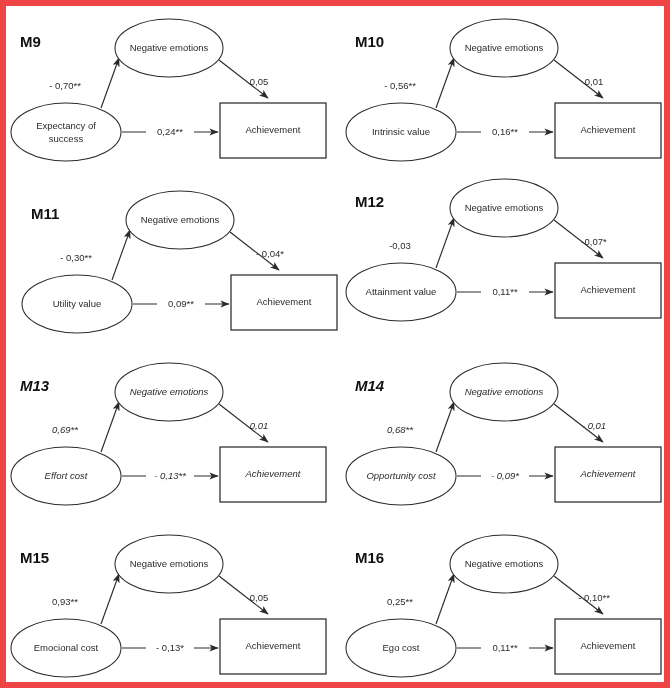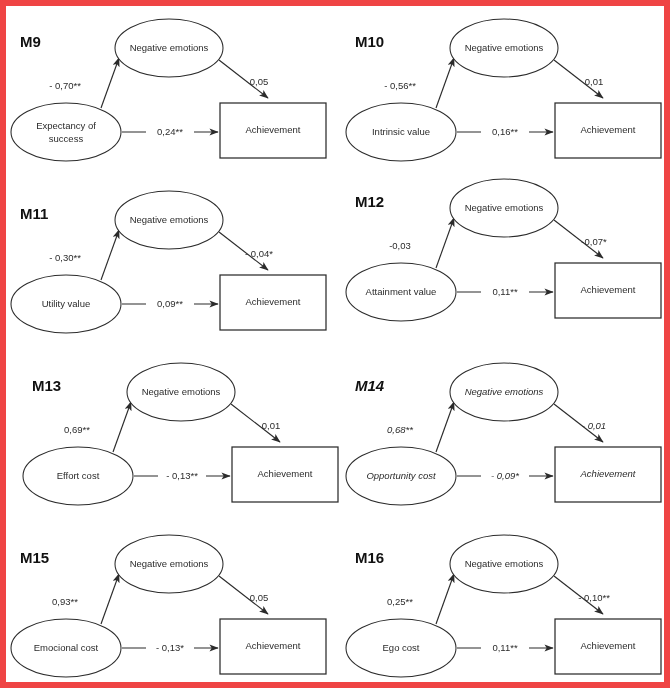--- a/index.html
+++ b/index.html
@@ -124,21 +124,21 @@
         <rect x="140" y="119" width="48" height="14" fill="#ffffff"></rect>
         <text x="164" y="126" class="coef-label">0,16**</text>
         <ellipse cx="163" cy="42" rx="54" ry="29" class="node-shape"></ellipse>
         <text x="163" y="42" class="node-label">Negative emotions</text>
         <ellipse cx="60" cy="126" rx="55" ry="29" class="node-shape"></ellipse>
         <text x="60" y="126" class="node-label">Intrinsic value</text>
         <rect x="214" y="97" width="106" height="55" class="node-shape box"></rect>
         <text x="267" y="124.5" class="node-label">Achievement</text>
       </svg>
     </div>
-    <div class="panel" style="left: 0px; top: 172px;">
+    <div class="panel" style="left: 11px; top: 172px;">
       <svg viewBox="0 0 335 172">
         <defs>
           <marker id="ah-M11-a" markerWidth="9" markerHeight="9" refX="7.4" refY="3.1" orient="auto" markerUnits="strokeWidth">
             <path d="M0,0 L8,3.1 L0,6.2 L1.9,3.1 Z" fill="#2b2b2b"></path>
           </marker>
           <marker id="ah-M11-b" markerWidth="9" markerHeight="9" refX="7.4" refY="3.1" orient="auto" markerUnits="strokeWidth">
             <path d="M0,0 L8,3.1 L0,6.2 L1.9,3.1 Z" fill="#2b2b2b"></path>
           </marker>
           <marker id="ah-M11-c" markerWidth="9" markerHeight="9" refX="7.4" refY="3.1" orient="auto" markerUnits="strokeWidth">
             <path d="M0,0 L8,3.1 L0,6.2 L1.9,3.1 Z" fill="#2b2b2b"></path>
@@ -182,21 +182,21 @@
         <rect x="140" y="119" width="48" height="14" fill="#ffffff"></rect>
         <text x="164" y="126" class="coef-label">0,11**</text>
         <ellipse cx="163" cy="42" rx="54" ry="29" class="node-shape"></ellipse>
         <text x="163" y="42" class="node-label">Negative emotions</text>
         <ellipse cx="60" cy="126" rx="55" ry="29" class="node-shape"></ellipse>
         <text x="60" y="126" class="node-label">Attainment value</text>
         <rect x="214" y="97" width="106" height="55" class="node-shape box"></rect>
         <text x="267" y="124.5" class="node-label">Achievement</text>
       </svg>
     </div>
-    <div class="panel" style="left: 12px; top: 344px;">
+    <div class="panel" style="left: 0px; top: 344px; font-style: italic;">
       <svg viewBox="0 0 335 172">
         <defs>
           <marker id="ah-M13-a" markerWidth="9" markerHeight="9" refX="7.4" refY="3.1" orient="auto" markerUnits="strokeWidth">
             <path d="M0,0 L8,3.1 L0,6.2 L1.9,3.1 Z" fill="#2b2b2b"></path>
           </marker>
           <marker id="ah-M13-b" markerWidth="9" markerHeight="9" refX="7.4" refY="3.1" orient="auto" markerUnits="strokeWidth">
             <path d="M0,0 L8,3.1 L0,6.2 L1.9,3.1 Z" fill="#2b2b2b"></path>
           </marker>
           <marker id="ah-M13-c" markerWidth="9" markerHeight="9" refX="7.4" refY="3.1" orient="auto" markerUnits="strokeWidth">
             <path d="M0,0 L8,3.1 L0,6.2 L1.9,3.1 Z" fill="#2b2b2b"></path>

